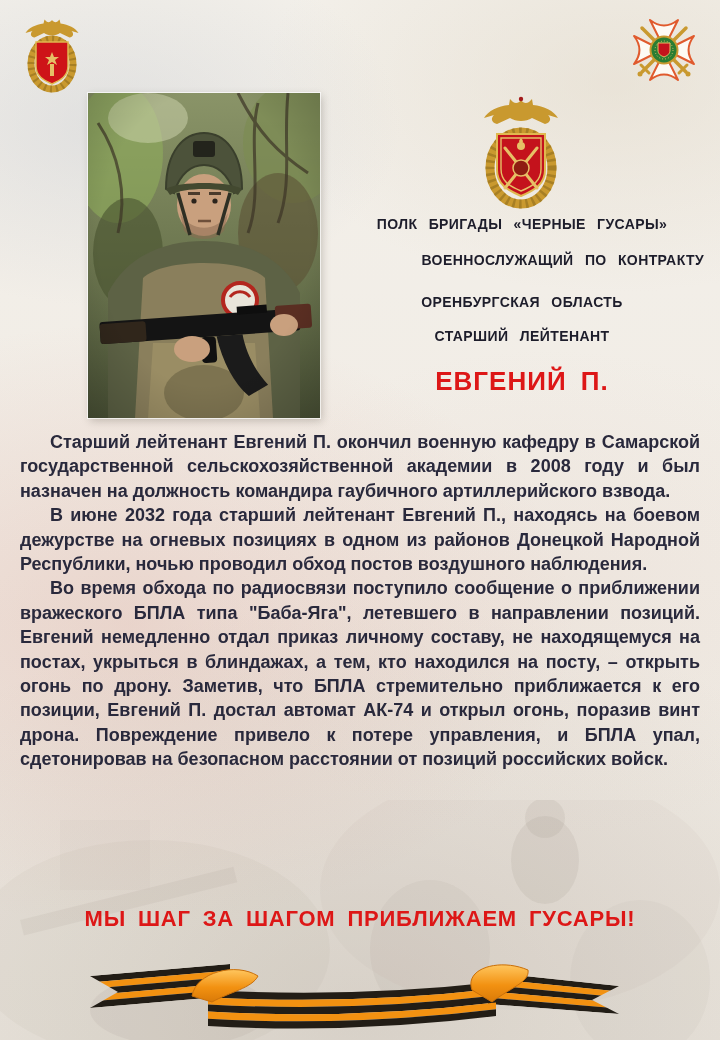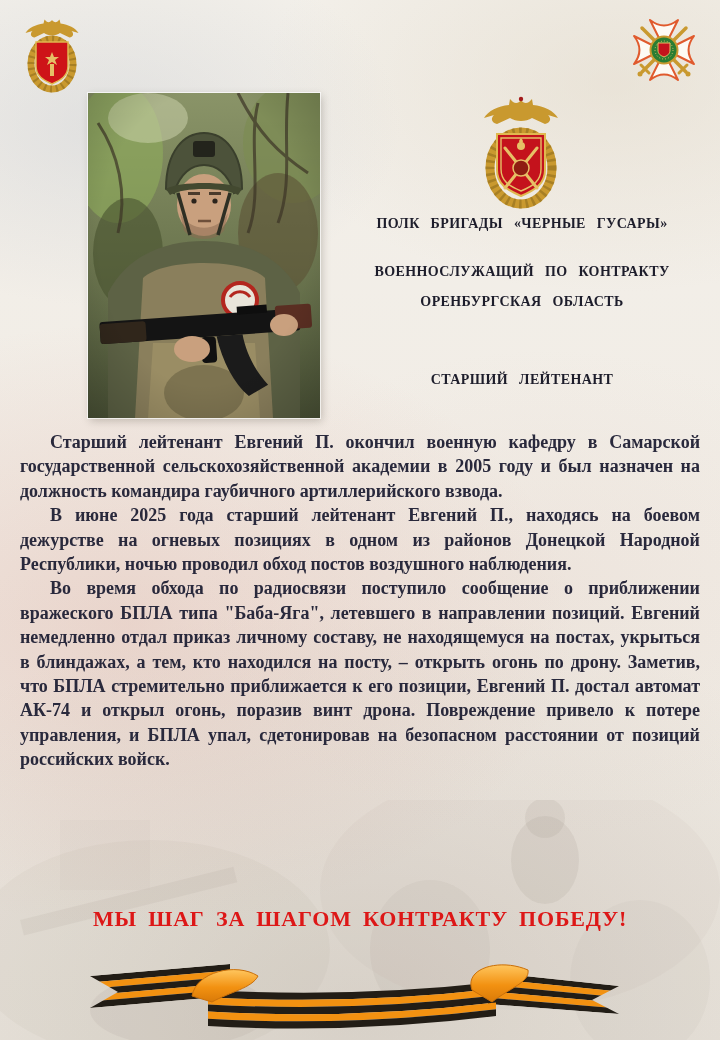--- a/index.html
+++ b/index.html
@@ -1,35 +1,35 @@
 <!DOCTYPE html>
 <html><head>
 <meta charset="utf-8">
 <style>
   html,body{margin:0;padding:0;background:#888;}
   .poster{
     position:relative;width:720px;height:1040px;overflow:hidden;
-    font-family:Liberation Serif, serif;
+    font-family:Liberation Sans, sans-serif;
     background:
       radial-gradient(420px 260px at 15% 12%, rgba(190,196,205,0.35), transparent 70%),
       radial-gradient(500px 300px at 85% 8%, rgba(224,215,198,0.5), transparent 70%),
       radial-gradient(620px 420px at 18% 60%, rgba(203,118,102,0.20), transparent 72%),
       radial-gradient(500px 350px at 76% 57%, rgba(214,182,170,0.14), transparent 70%),
       radial-gradient(760px 520px at 50% 97%, rgba(163,152,140,0.28), transparent 78%),
       linear-gradient(180deg,#f3f0ea 0%,#f1ece5 55%,#ebe6de 100%);
   }
   .abs{position:absolute;}
   .bg-art{left:0;top:800px;width:720px;height:240px;opacity:.55;}
   .emblem-left{left:20px;top:18px;width:64px;height:76px;}
   .emblem-right{left:628px;top:14px;width:72px;height:72px;}
   .photo{left:88px;top:93px;width:232px;height:325px;box-shadow:0 0 0 1px rgba(255,255,255,.7),2px 3px 8px rgba(60,50,40,.25);}
   .emblem-center{left:475px;top:96px;width:92px;height:118px;}
   .hline{left:340px;width:364px;text-align:center;font-weight:700;
          font-size:14px;color:#1d1d2b;letter-spacing:.4px;word-spacing:7px;}
-  .h0{top:216px;}.h1{top:264px;}.h2{top:287px;margin-top:7px;}.h3{top:328px;margin-top:44px;}
+  .h0{top:216px;}.h1{top:252px;text-align:right;}.h2{top:287px;margin-top:7px;}.h3{top:328px;}
   .name{left:340px;top:366px;width:364px;text-align:center;font-weight:700;
         font-size:26px;color:#dd1717;letter-spacing:1px;word-spacing:6px;}
   .body-text{left:20px;top:430px;width:680px;color:#29293c;font-weight:700;
              font-size:18px;line-height:24.4px;text-align:justify;}
   .body-text p{margin:0;text-indent:30px;}
   .slogan{left:0;top:906px;width:720px;text-align:center;font-weight:700;
           font-size:22px;color:#dd1717;letter-spacing:.8px;word-spacing:5px;}
   .ribbon{left:80px;top:960px;width:560px;height:78px;}
   svg{display:block;width:100%;height:100%;}
 </style>
@@ -165,28 +165,29 @@
       <circle cx="46" cy="50" r="4" fill="#e6c066"></circle>
       <path d="M46,42 c2,2 3,4 0,6 c-3,-2 -2,-4 0,-6 z" fill="#e6c066"></path>
       <circle cx="46" cy="72" r="8" fill="#8f1d12" stroke="#e6c066" stroke-width="1.5"></circle>
     </svg>
   </div>
 
   <div class="abs hline h0">ПОЛК БРИГАДЫ «ЧЕРНЫЕ ГУСАРЫ»</div>
   <div class="abs hline h1">ВОЕННОСЛУЖАЩИЙ ПО КОНТРАКТУ</div>
   <div class="abs hline h2">ОРЕНБУРГСКАЯ ОБЛАСТЬ</div>
   <div class="abs hline h3">СТАРШИЙ ЛЕЙТЕНАНТ</div>
+  <div class="abs name">ЕВГЕНИЙ П.</div>
 
   <div class="abs body-text">
-    <p>Старший лейтенант Евгений П. окончил военную кафедру в Самарской государственной сельскохозяйственной академии в 2005 году и был назначен на должность командира гаубичного артиллерийского взвода.</p>
-    <p>В июне 2025 года старший лейтенант Евгений П., находясь на боевом дежурстве на огневых позициях в одном из районов Донецкой Народной Республики, ночью проводил обход постов воздушного наблюдения.</p>
+    <p>Старший лейтенант Евгений П. окончил военную кафедру в Самарской государственной сельскохозяйственной академии в 2008 году и был назначен на должность командира гаубичного артиллерийского взвода.</p>
+    <p>В июне 2032 года старший лейтенант Евгений П., находясь на боевом дежурстве на огневых позициях в одном из районов Донецкой Народной Республики, ночью проводил обход постов воздушного наблюдения.</p>
     <p>Во время обхода по радиосвязи поступило сообщение о приближении вражеского БПЛА типа "Баба-Яга", летевшего в направлении позиций. Евгений немедленно отдал приказ личному составу, не находящемуся на постах, укрыться в блиндажах, а тем, кто находился на посту, – открыть огонь по дрону. Заметив, что БПЛА стремительно приближается к его позиции, Евгений П. достал автомат АК-74 и открыл огонь, поразив винт дрона. Повреждение привело к потере управления, и БПЛА упал, сдетонировав на безопасном расстоянии от позиций российских войск.</p>
   </div>
 
-  <div class="abs slogan">МЫ ШАГ ЗА ШАГОМ КОНТРАКТУ ПОБЕДУ!</div>
+  <div class="abs slogan">МЫ ШАГ ЗА ШАГОМ ПРИБЛИЖАЕМ ГУСАРЫ!</div>
 
   <div class="abs ribbon">
     <svg viewBox="0 0 560 78">
       <defs>
         <clipPath id="clipA">
             <path d="M10,16 L150,4 L150,36 L10,48 L38,32 Z"></path>
           </clipPath>
         <clipPath id="clipE">
             <path d="M408,12 L539,26 L512,40 L539,54 L408,44 Z"></path>
           </clipPath>

